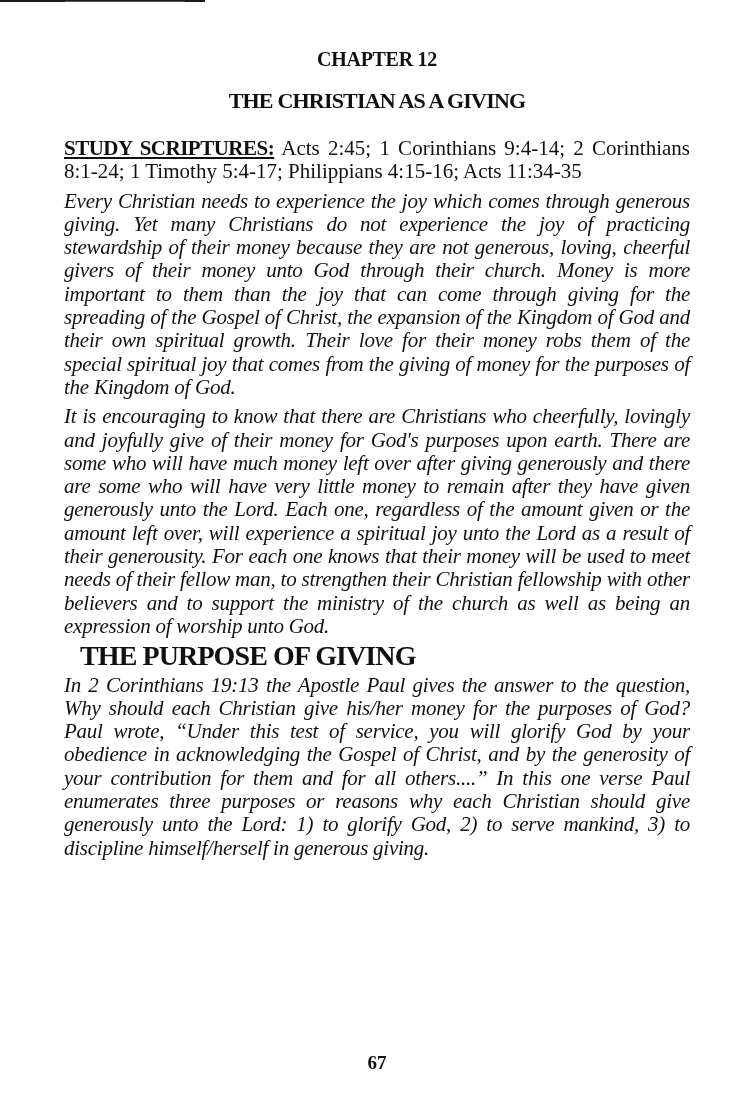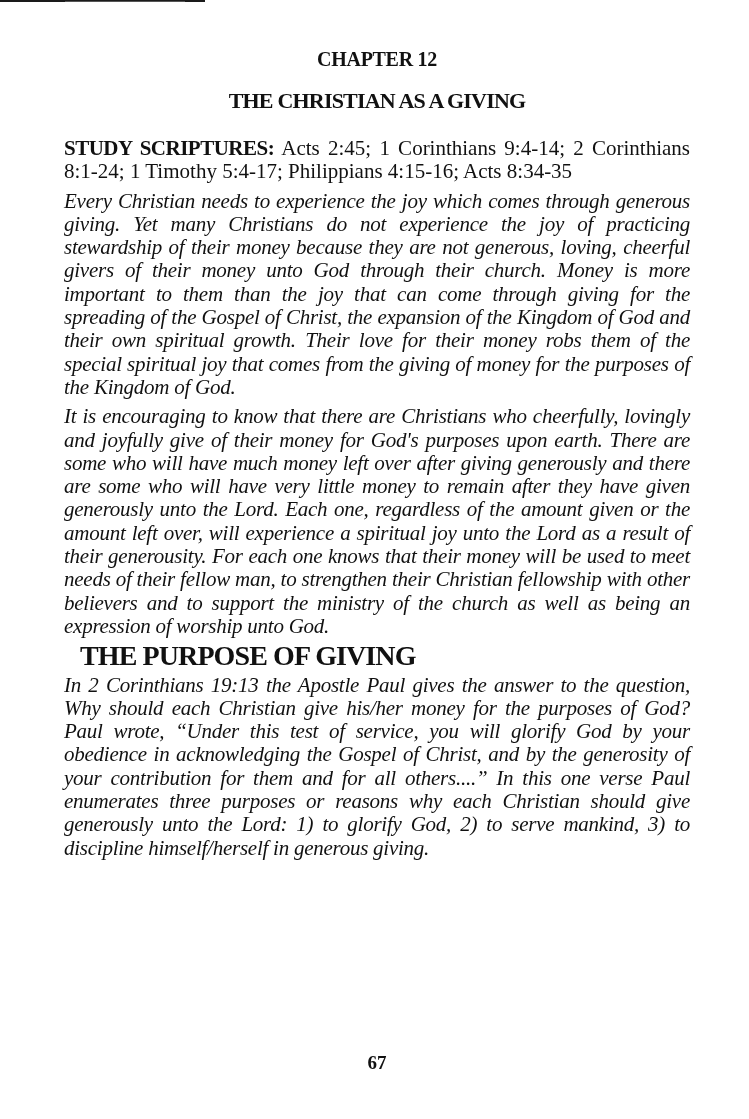--- a/index.html
+++ b/index.html
@@ -68,20 +68,21 @@
     .para {
       margin: 0 0 6px 0;
       text-align: justify;
       text-align-last: left;
       letter-spacing: -0.25px;
       font-style: italic;
     }
     .label-bold {
       font-weight: bold;
       letter-spacing: -0.5px;
+      text-decoration: underline;
     }
     .section-heading {
       font-weight: bold;
       font-size: 28px;
       letter-spacing: -0.9px;
       margin: 0 0 6px 16px;
     }
     .study {
       margin: 0 0 6px 0;
       text-align: justify;
@@ -101,21 +102,21 @@
 <body>
 
 <div class="scan-edge"></div>
 <div class="scan-edge-2"></div>
 
 <div class="page">
   <div class="chapter-label">CHAPTER 12</div>
   <div class="chapter-title">THE CHRISTIAN AS A GIVING</div>
 
   <div class="content">
-    <p class="study"><span class="label-bold">STUDY SCRIPTURES:</span><span> Acts 2:45; 1 Corinthians 9:4-14; 2 Corinthians 8:1-24; 1 Timothy 5:4-17; Philippians 4:15-16; Acts 8:34-35</span></p>
+    <p class="study"><span class="label-bold">STUDY SCRIPTURES:</span><span> Acts 2:45; 1 Corinthians 9:4-14; 2 Corinthians 8:1-24; 1 Timothy 5:4-17; Philippians 4:15-16; Acts 11:34-35</span></p>
 
 
     <p class="para">Every Christian needs to experience the joy which comes through generous giving. Yet many Christians do not experience the joy of practicing stewardship of their money because they are not generous, loving, cheerful givers of their money unto God through their church. Money is more important to them than the joy that can come through giving for the spreading of the Gospel of Christ, the expansion of the Kingdom of God and their own spiritual growth. Their love for their money robs them of the special spiritual joy that comes from the giving of money for the purposes of the Kingdom of God.</p>
     <p class="para">It is encouraging to know that there are Christians who cheerfully, lovingly and joyfully give of their money for God's purposes upon earth. There are some who will have much money left over after giving generously and there are some who will have very little money to remain after they have given generously unto the Lord. Each one, regardless of the amount given or the amount left over, will experience a spiritual joy unto the Lord as a result of their generousity. For each one knows that their money will be used to meet needs of their fellow man, to strengthen their Christian fellowship with other believers and to support the ministry of the church as well as being an expression of worship unto God.</p>
 
     <div class="section-heading">THE PURPOSE OF GIVING</div>
     <p class="para">In 2 Corinthians 19:13 the Apostle Paul gives the answer to the question, Why should each Christian give his/her money for the purposes of God? Paul wrote, “Under this test of service, you will glorify God by your obedience in acknowledging the Gospel of Christ, and by the generosity of your contribution for them and for all others....” In this one verse Paul enumerates three purposes or reasons why each Christian should give generously unto the Lord: 1) to glorify God, 2) to serve mankind, 3) to discipline himself/herself in generous giving.</p>
   </div>
 
   <div class="page-number">67</div>

